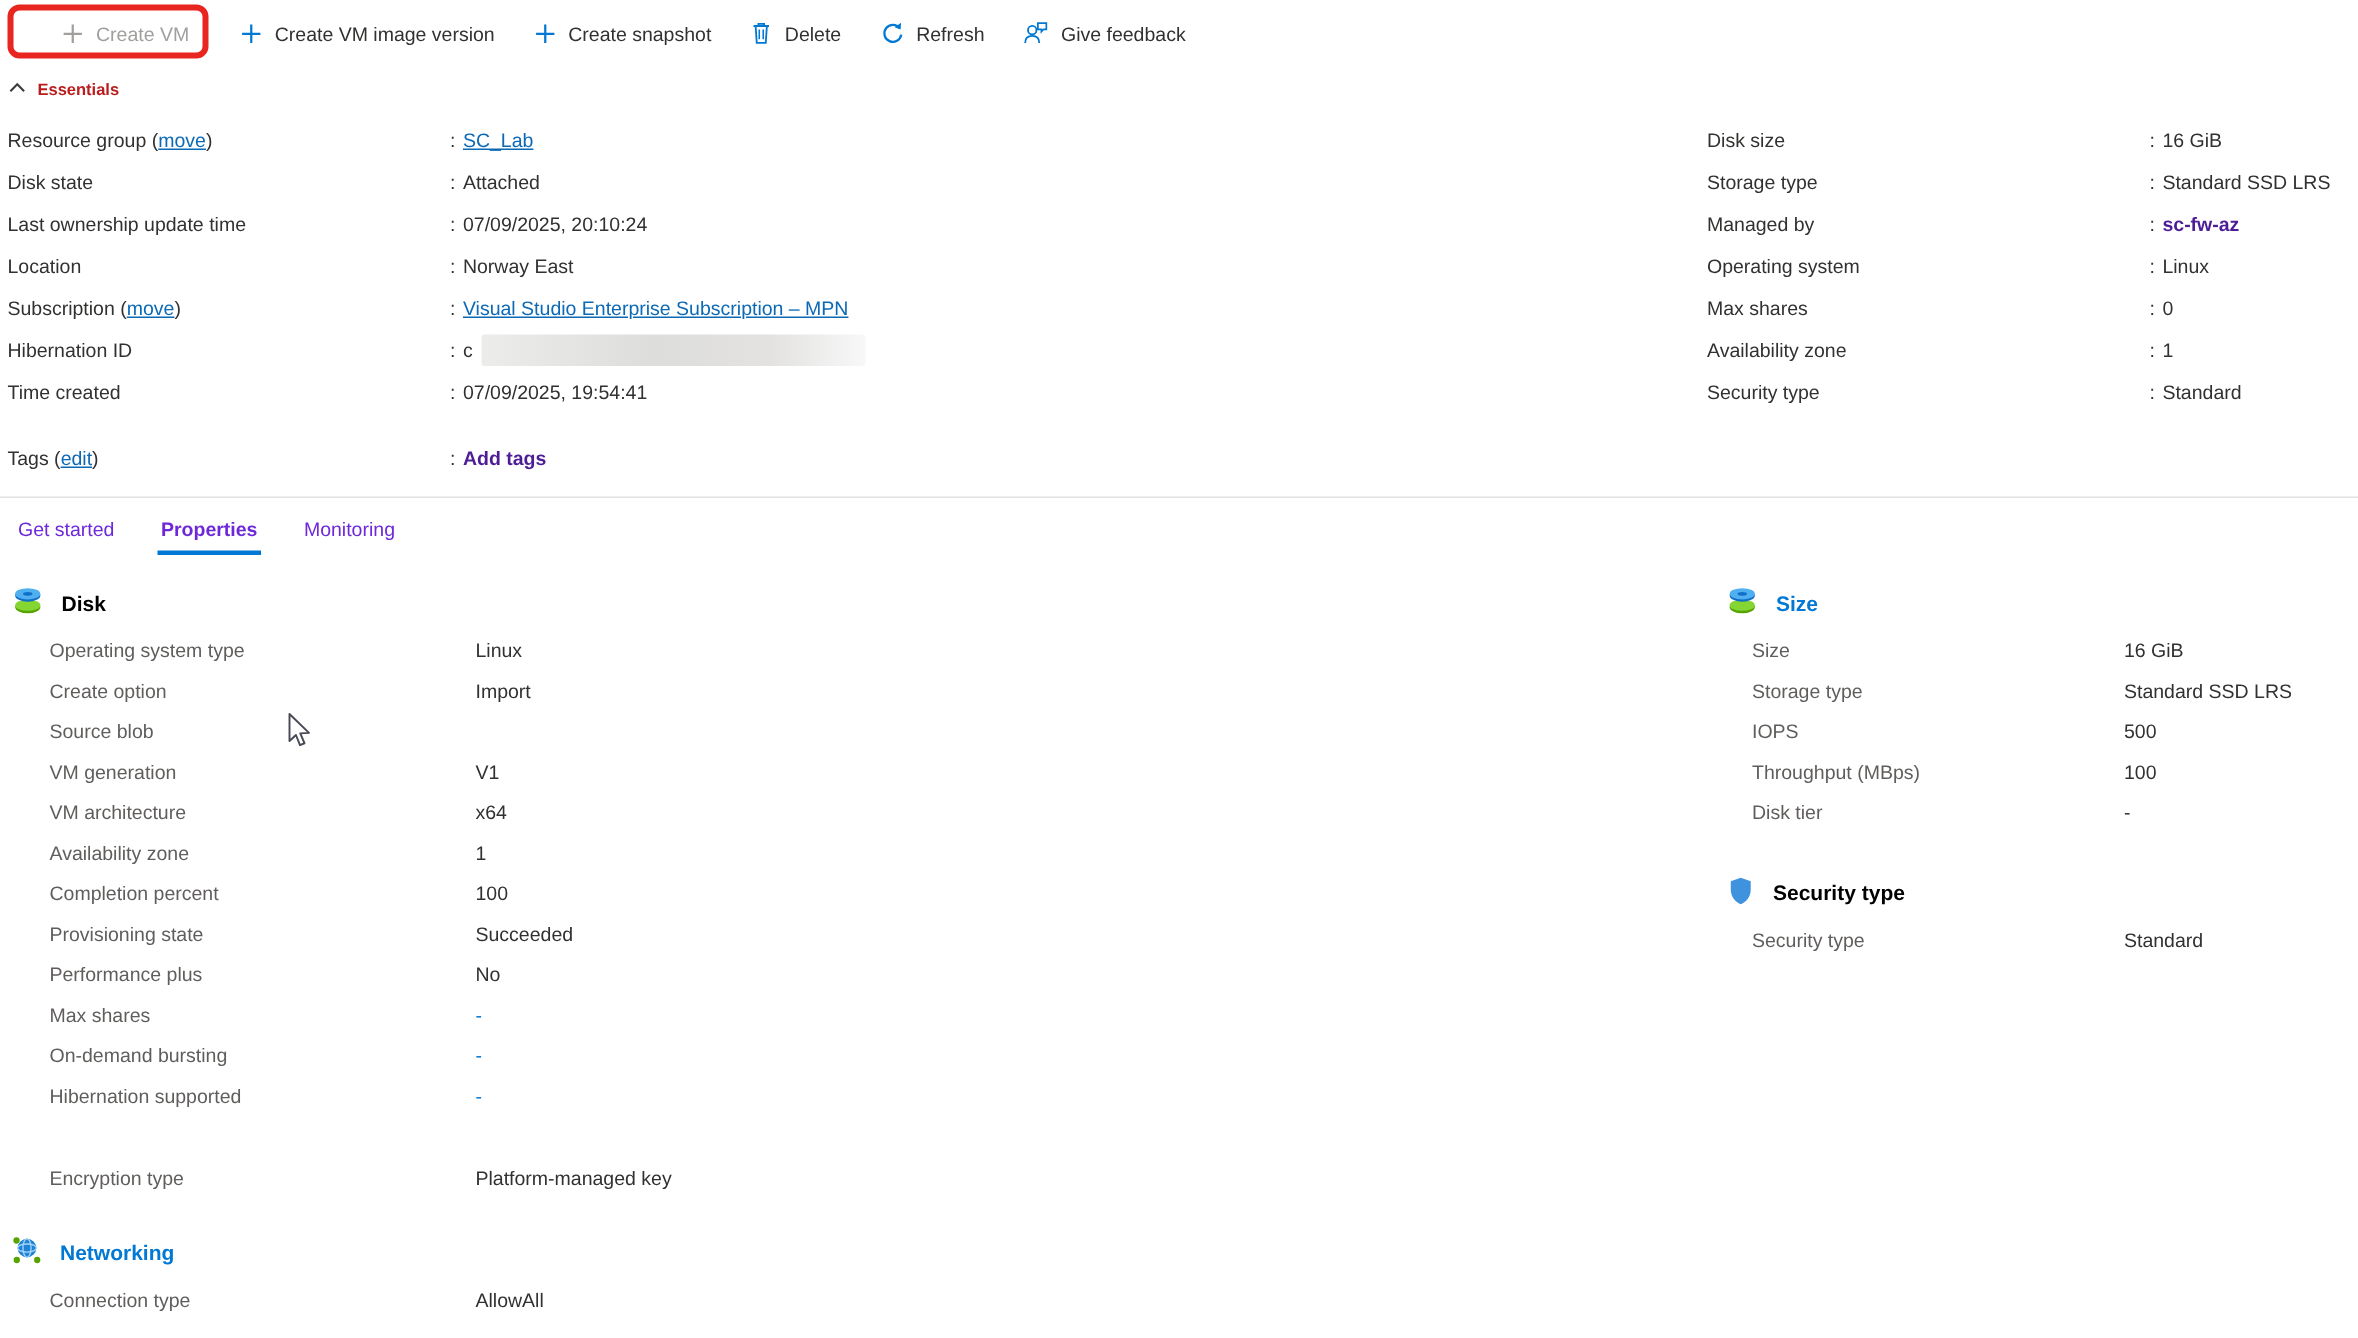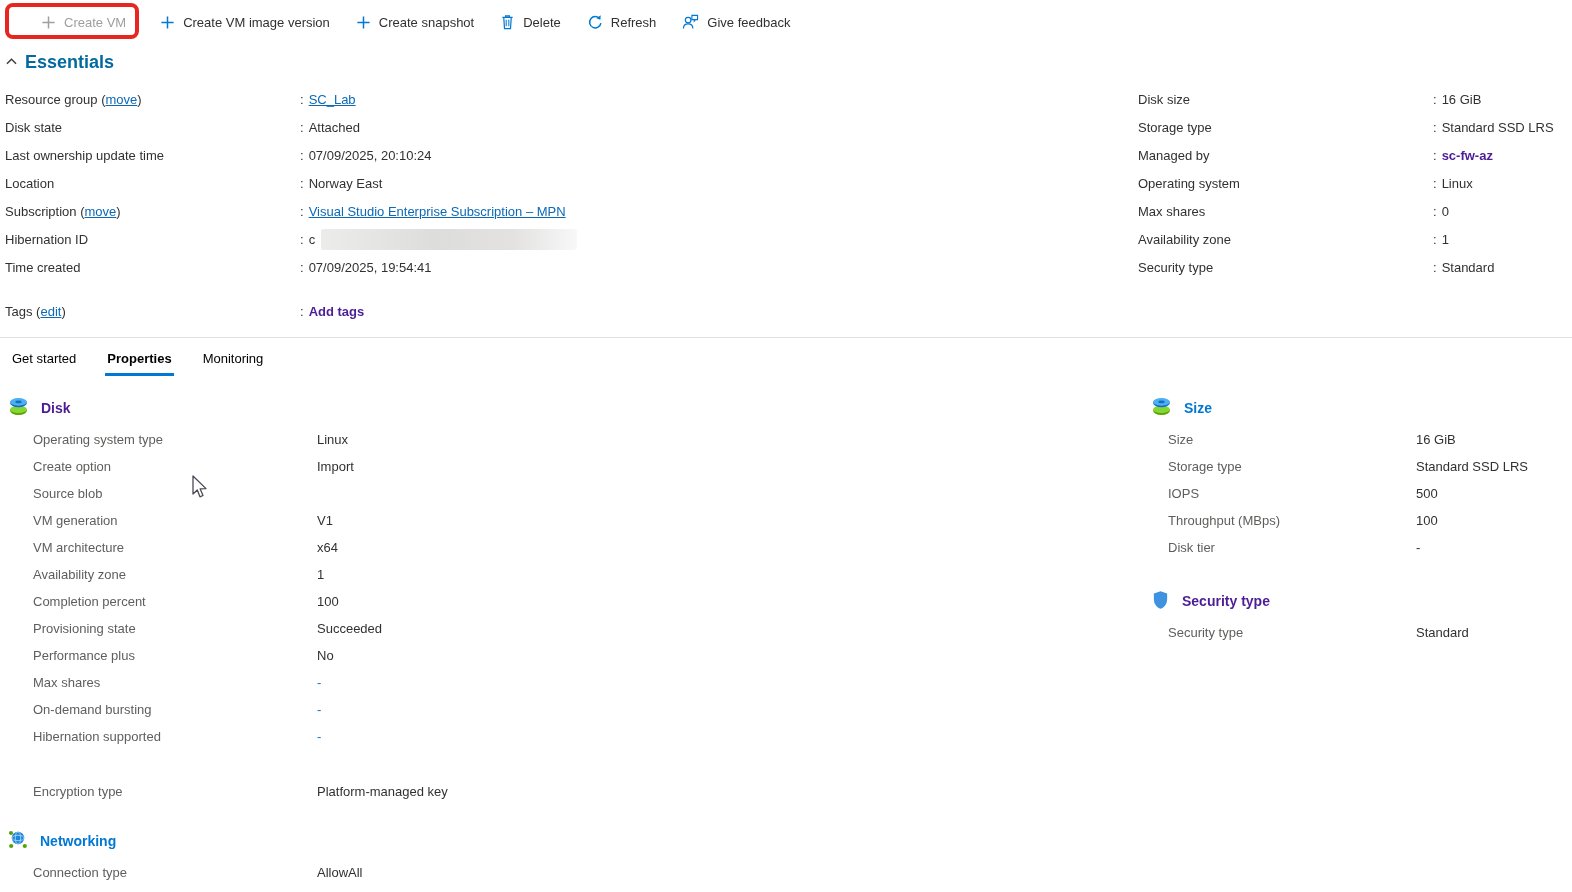--- a/index.html
+++ b/index.html
@@ -11,47 +11,47 @@
   .toolbar { display:flex; align-items:center; height:44px; padding-left:41px; position:relative; }
   .tb-item { display:flex; align-items:center; gap:8px; margin-right:26px; cursor:pointer;
     background:none; border:none; font:inherit; color:#323130; white-space:nowrap; }
   .tb-item.disabled { color:#a19f9d; cursor:default; margin-right:34px; }
   .tb-item svg { display:block; }
   .annotation-box { position:absolute; left:5px; top:3px; width:134px; height:36px;
     border:4px solid #e8251f; border-radius:8px; pointer-events:none; }
 
   
   .ess-header { display:flex; align-items:center; gap:7px; margin:8px 0 2px 5px; }
-  .ess-title { font-weight:bold; font-size:18px; color:#0369a1; }
+  .ess-title { font-weight:bold; font-size:11px; color:#b91c1c; }
   .essentials { display:flex; padding:10px 0 18px 0; border-bottom:1px solid #e4e2e0; }
   .ess-col.left  { width:1138px; padding-left:5px; }
   .ess-col.right { flex:1; }
   .ess-row { display:flex; height:28px; align-items:center; }
   .ess-label { width:295px; flex:none; }
   .ess-value { display:flex; align-items:center; gap:5px; }
   .ess-row.tags-row { margin-top:10px;align-items:flex-end; }
   a.link { color:#0b69b6; text-decoration:underline; cursor:pointer; }
   a.link-plain { color:#4c1d95; text-decoration:none; cursor:pointer;font-weight:bold; }
   .redact { display:inline-block; width:256px; height:21px; margin-left:1px; border-radius:2px;
     background:linear-gradient(90deg,#ececeb 0%,#dddddc 45%,#e3e2e1 75%,#f8f8f8 100%); }
 
   
   .tabs { display:flex; margin-left:10px; margin-top:2px; }
-  .tab { padding:11px 2px 7px; margin-right:27px; cursor:pointer; color:#000000;
+  .tab { padding:11px 2px 7px; margin-right:27px; cursor:pointer; color:#6d28d9;
     border-bottom:3px solid transparent; background:none; border-top:none; border-left:none;
     border-right:none; font:inherit; }
   .tab.active { font-weight:bold; border-bottom-color:#0078d4; }
 
   
   .content { display:flex; padding-top:20px; }
   .col-left { width:1143px; }
   .col-right { flex:1; }
   .section { margin-bottom:24px; }
   .sec-header { display:flex; align-items:center; gap:12px; padding-left:8px; height:24px; }
-  .sec-title { font-weight:bold; font-size:14px; color:#4c1d95; }
+  .sec-title { font-weight:bold; font-size:14px; color:#000000; }
   .sec-title.blue { color:#0078d4; }
   .sec-rows { margin-top:6px; }
   .prop-row { display:flex; height:27px; align-items:center; }
   .col-left  .prop-row { padding-left:33px;gap:36px; }
   .col-right .prop-row { padding-left:25px; }
   .prop-label { width:248px; flex:none; color:#605e5c; }
   .prop-value { color:#323130; }
   .prop-value.dash-link { color:#0078d4; }
 
   .cursor { position:absolute; left:190px; top:475px; pointer-events:none; }

